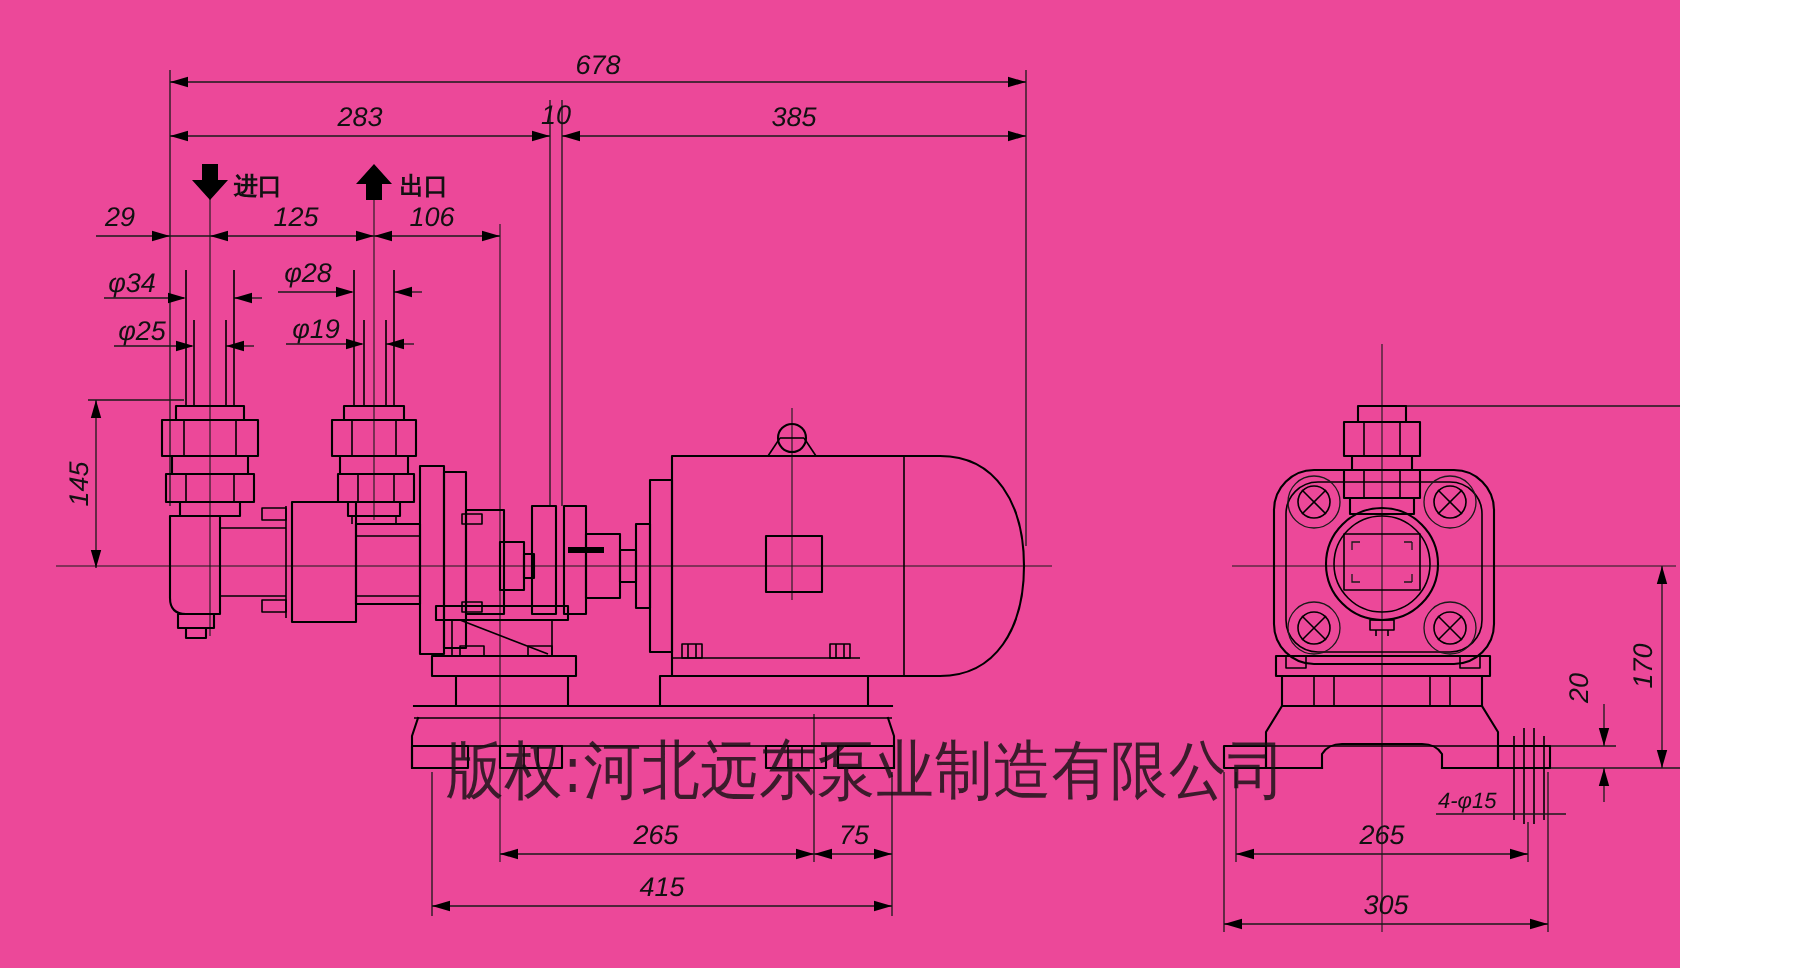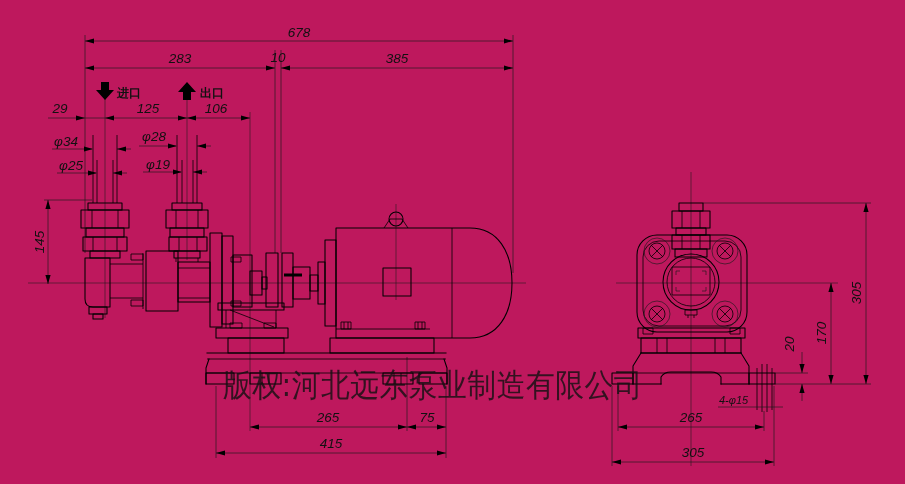--- a/index.html
+++ b/index.html
@@ -1,16 +1,16 @@
 <!DOCTYPE html>
 <html><head>
 <meta charset="utf-8">
 <style>
   html,body{margin:0;padding:0;background:#ffffff;}
-  .sheet{position:relative;width:905px;height:484px;background:#be185d;overflow:hidden;
+  .sheet{position:relative;width:840px;height:484px;background:#ec4899;overflow:hidden;
          font-family:"Liberation Sans",sans-serif;}
   svg{display:block;}
   .ol{fill:none;stroke:#000;stroke-width:1.05;stroke-linejoin:round;stroke-linecap:square;}
   .ol2{fill:none;stroke:#000;stroke-width:0.8;stroke-linejoin:round;}
   .tl{fill:none;stroke:#1a1a1a;stroke-width:0.65;}
   .cl{fill:none;stroke:#1a1a1a;stroke-width:0.55;}
   .ah{fill:#000;stroke:none;}
   .blk{fill:#000;stroke:none;}
   .key{fill:none;stroke:#000;stroke-width:3;}
   text{fill:#111;}

